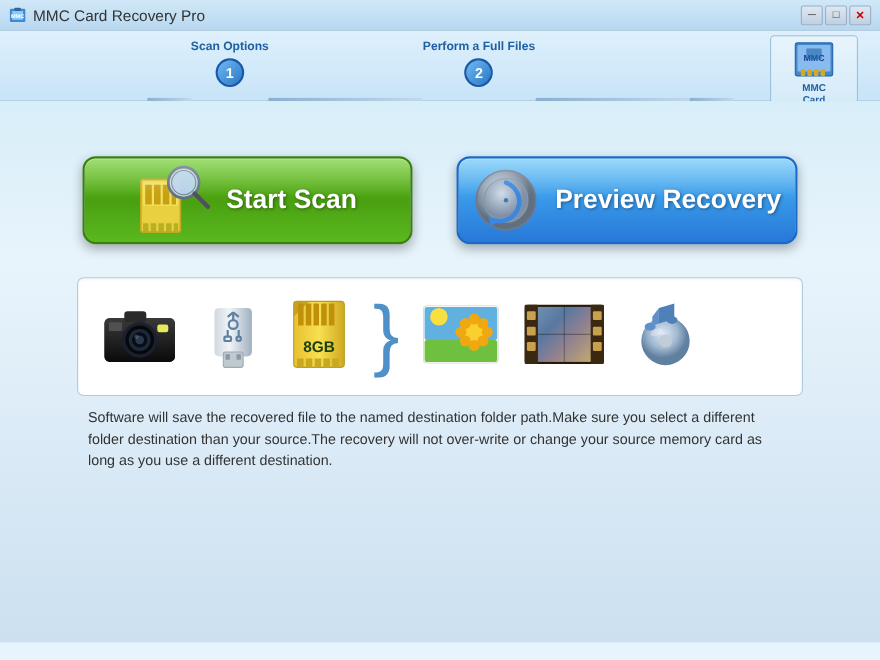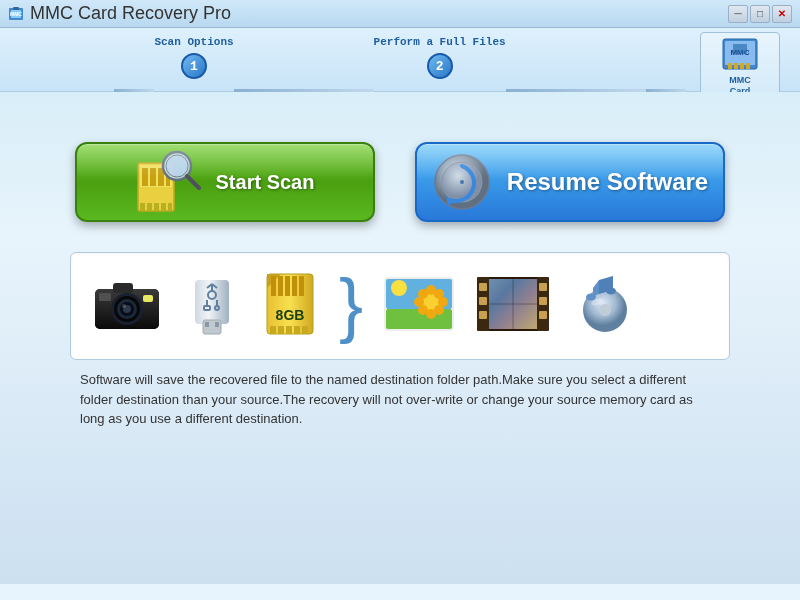--- a/index.html
+++ b/index.html
@@ -24,21 +24,21 @@
     .titlebar-left {
       display: flex;
       align-items: center;
       gap: 6px;
     }
     .titlebar-icon {
       width: 16px;
       height: 16px;
     }
     .titlebar-title {
-      font-size: 18px;
+      font-size: 14px;
       color: #333;
     }
     .titlebar-controls {
       display: flex;
       gap: 2px;
     }
     .titlebar-btn {
       width: 20px;
       height: 18px;
       background: linear-gradient(to bottom, #e0e8f0, #c0d0e0);
@@ -94,21 +94,21 @@
     .btn-start-scan::after {
       content: '';
       position: absolute;
       top: 0; left: 0; right: 0;
       height: 45%;
       background: linear-gradient(to bottom, rgba(255,255,255,0.3), transparent);
       border-radius: 10px 10px 0 0;
     }
     .btn-start-scan-text {
       color: white;
-      font-size: 20px;
+      font-size: 24px;
       font-weight: bold;
       text-shadow: 1px 1px 3px rgba(0,0,0,0.4);
     }
 
     .btn-resume-recovery {
       background: linear-gradient(to bottom, #70c8f8, #3898e8, #2878d8);
       border: 2px solid #1a68c8;
       border-radius: 12px;
       width: 310px;
       height: 80px;
@@ -179,21 +179,20 @@
     .steps-wrapper {
       display: flex;
       align-items: center;
       justify-content: center;
       margin-top: 0;
     }
     .step-item {
       display: flex;
       flex-direction: column;
       align-items: center;
-      font-family: Liberation Mono, monospace;
     }
     .step-item .label {
       font-size: 11px;
       color: #2060a0;
       font-weight: bold;
       margin-bottom: 5px;
     }
     .step-item .circle {
       width: 26px;
       height: 26px;
@@ -345,21 +344,21 @@
 
           <circle cx="30" cy="30" r="20" fill="url(#innerGrad)" stroke="#8898a8" stroke-width="1"></circle>
 
           <path d="M 30 14 A 16 16 0 1 1 18 48" fill="none" stroke="#3888e0" stroke-width="4" stroke-linecap="round"></path>
 
           <polygon points="14,44 22,50 16,54" fill="#3888e0"></polygon>
 
           <circle cx="30" cy="30" r="2" fill="#4478b0"></circle>
         </svg>
       </div>
-      <span class="btn-resume-recovery-text">Resume Software</span>
+      <span class="btn-resume-recovery-text">Preview Recovery</span>
     </div>
   </div>
 
   <div class="icons-strip">
 
     <div>
       <svg width="72" height="58" viewBox="0 0 72 58">
 
         <rect x="4" y="14" width="64" height="40" rx="5" fill="#1a1a1a"></rect>
         <rect x="4" y="14" width="64" height="40" rx="5" fill="url(#camGrad)"></rect>

